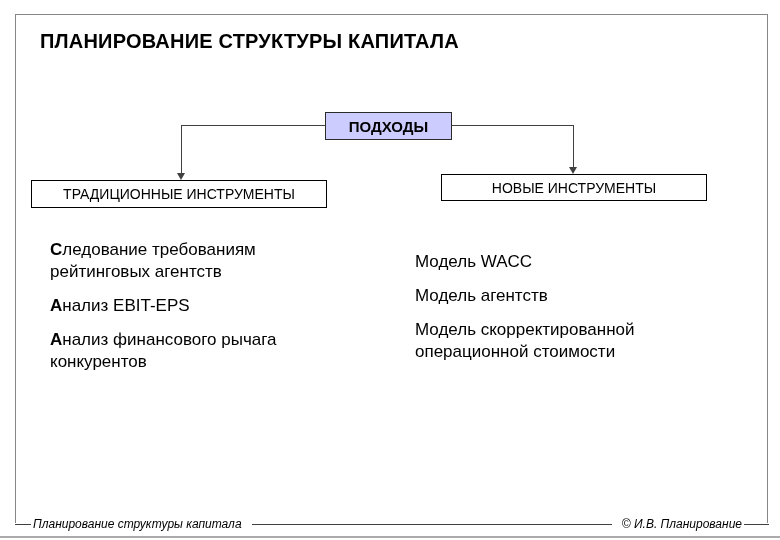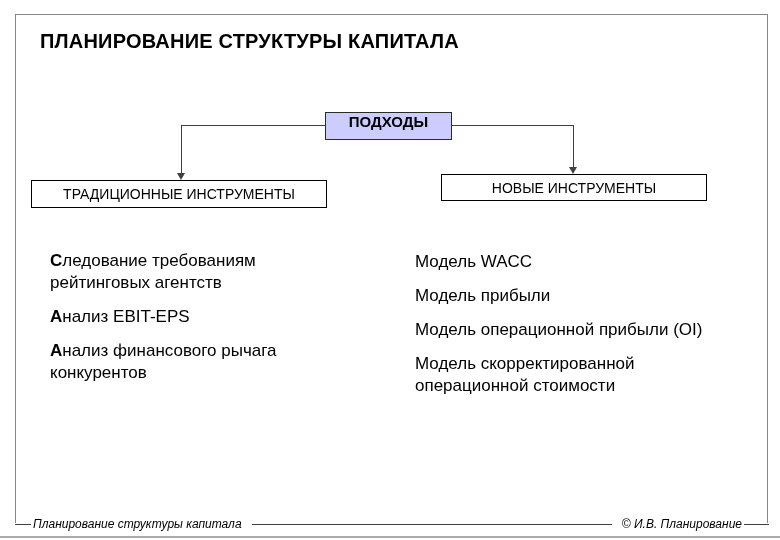--- a/index.html
+++ b/index.html
@@ -13,21 +13,21 @@
     border:1px solid #868686;border-bottom:none;box-sizing:border-box;
   }
   .title{
     position:absolute;left:40px;top:30px;width:640px;
     font-size:20px;font-weight:bold;letter-spacing:.2px;white-space:nowrap;
   }
   
   .root-box{
     position:absolute;left:325px;top:112px;width:127px;height:28px;
     background:#ccccff;border:1px solid #2b2b2b;box-sizing:border-box;
-    display:flex;align-items:flex-start;justify-content:center;
+    display:flex;align-items:center;justify-content:center;
     font-size:15px;font-weight:bold;
   }
   
   .h-line,.v-line{position:absolute;background:#404040;}
   .h-line{height:1px;}
   .v-line{width:1px;}
   .arrow-down{
     position:absolute;width:0;height:0;
     border-left:4px solid transparent;border-right:4px solid transparent;
     border-top:7px solid #404040;
@@ -35,21 +35,21 @@
   
   .branch-box{
     position:absolute;border:1px solid #000;background:#fff;box-sizing:border-box;
     display:flex;align-items:center;justify-content:center;
     font-size:14px;white-space:nowrap;
   }
   .branch-left{left:31px;top:180px;width:296px;height:28px;}
   .branch-right{left:441px;top:174px;width:266px;height:27px;}
   
   .list{position:absolute;font-size:17px;line-height:22px;}
-  .list-left{left:50px;top:250px;width:272px;}
+  .list-left{left:50px;top:239px;width:272px;}
   .list-right{left:415px;top:251px;width:334px;}
   .list .item{margin:0 0 12px 0;}
   .lead{font-weight:bold;}
   
   .footer{
     position:absolute;left:15px;top:516px;width:754px;height:16px;
     display:flex;align-items:center;
   }
   .footer .seg{height:1px;background:#404040;}
   .seg-a{width:16px;}
@@ -91,22 +91,21 @@
   </div>
 
   <div class="list list-left">
     <div class="item"><span class="lead">С</span><span>ледование требованиям рейтинговых агентств</span></div>
     <div class="item"><span class="lead">А</span><span>нализ EBIT-EPS</span></div>
     <div class="item"><span class="lead">А</span><span>нализ финансового рычага конкурентов</span></div>
   </div>
 
   <div class="list list-right">
     <div class="item">Модель WACC</div>
-    <div class="item">Модель прибыли</div>
-    <div class="item">Модель операционной прибыли (OI)</div>
+    <div class="item">Модель агентств</div>
     <div class="item">Модель скорректированной операционной стоимости</div>
   </div>
 
   <div class="footer">
     <span class="seg seg-a"></span>
     <span class="txt">Планирование структуры капитала</span>
     <span class="seg seg-b"></span>
     <span class="txt">© И.В. Планирование</span>
     <span class="seg seg-c"></span>
   </div>

